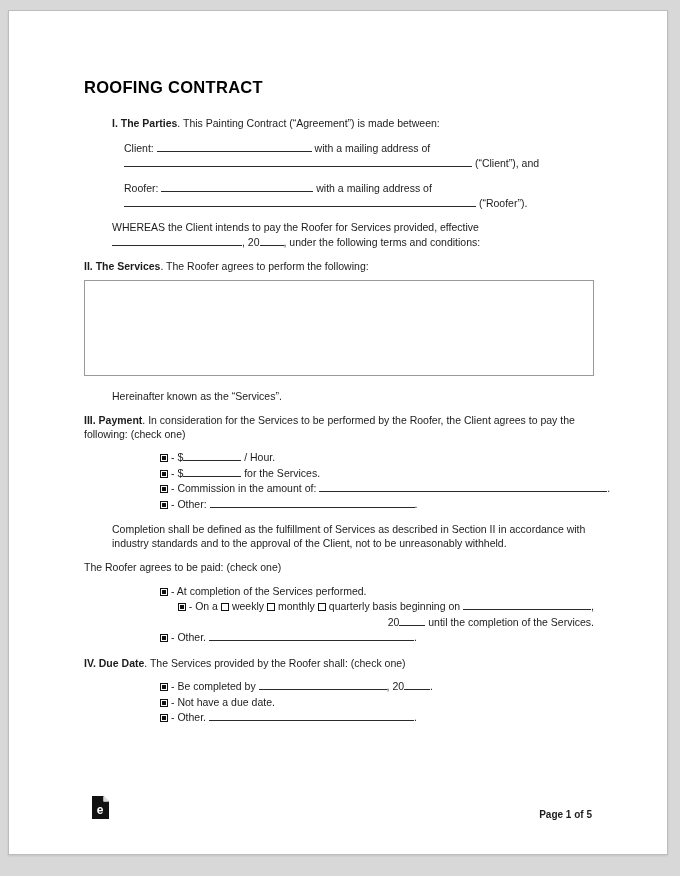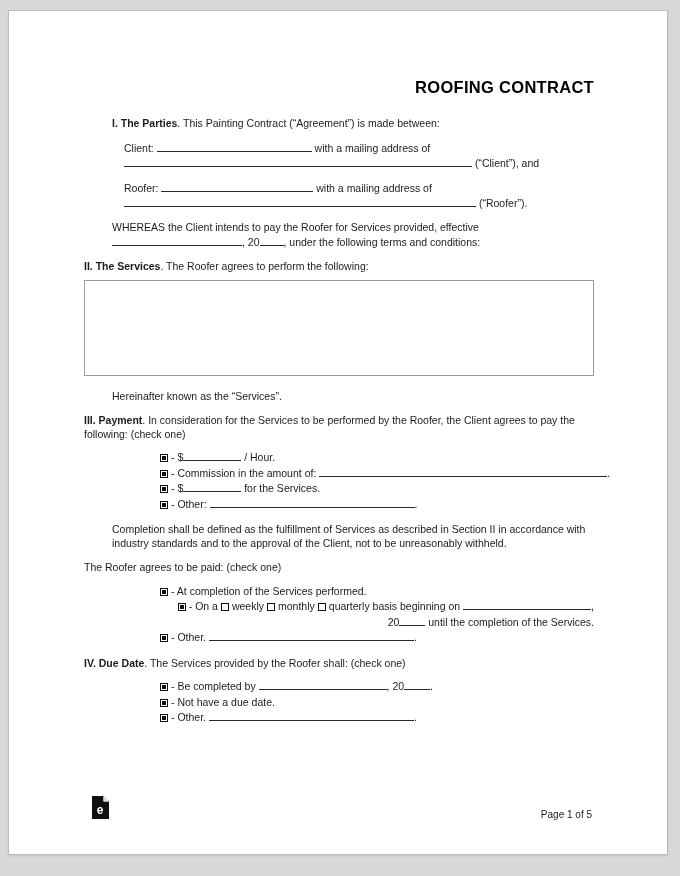--- a/index.html
+++ b/index.html
@@ -20,21 +20,21 @@
   }
   .content{
     position:absolute;
     left:75px;top:70px;
     width:510px;
     color:#1c1c1c;
     font-size:10.5px;
     line-height:13.5px;
   }
   .doc-title{
-    text-align:right;
+    text-align:left;
     font-size:16.5px;
     font-weight:bold;
     letter-spacing:.3px;
     margin:0 0 22px 0;
     color:#000;
   }
   p{margin:0;}
   .para{margin-bottom:11px;padding-left:28px;}
   .sec-head{font-weight:bold;}
   .blank{
@@ -91,21 +91,21 @@
     position:absolute;
     left:75px;right:75px;bottom:32px;
     height:26px;
   }
   .logo{
     position:absolute;left:8px;top:0;
     width:17px;height:23px;
   }
   .page-num{
     position:absolute;right:0;bottom:2px;
-    font-size:10px;color:#1c1c1c;
+    font-size:10px;color:#1c1c1c;font-weight:bold;
   }
 </style>
 </head>
 <body>
 
 <div class="page">
 
   <div class="content">
 
     <h1 class="doc-title">ROOFING CONTRACT</h1>
@@ -149,24 +149,24 @@
 
     <p>
       <span class="sec-head">III. Payment</span><span>. In consideration for the Services to be performed by the Roofer, the Client agrees to pay the following: (check one)</span>
     </p>
 
     <div class="cb-list">
       <span class="cb-row">
         <span class="cbox"></span><span>- $</span><span class="blank" style="width:58px"></span> <span>/ Hour.</span>
       </span>
       <span class="cb-row">
+        <span class="cbox"></span><span>- $</span><span class="blank" style="width:58px"></span> <span>for the Services.</span>
+      </span>
+      <span class="cb-row">
         <span class="cbox"></span><span>- Commission in the amount of:</span> <span class="blank" style="width:288px"></span><span>.</span>
-      </span>
-      <span class="cb-row">
-        <span class="cbox"></span><span>- $</span><span class="blank" style="width:58px"></span> <span>for the Services.</span>
       </span>
       <span class="cb-row">
         <span class="cbox"></span><span>- Other:</span> <span class="blank" style="width:205px"></span><span>.</span>
       </span>
     </div>
 
     <p class="para">Completion shall be defined as the fulfillment of Services as described in Section II in accordance with industry standards and to the approval of the Client, not to be unreasonably withheld.</p>
 
     <p>The Roofer agrees to be paid: (check one)</p>
 

